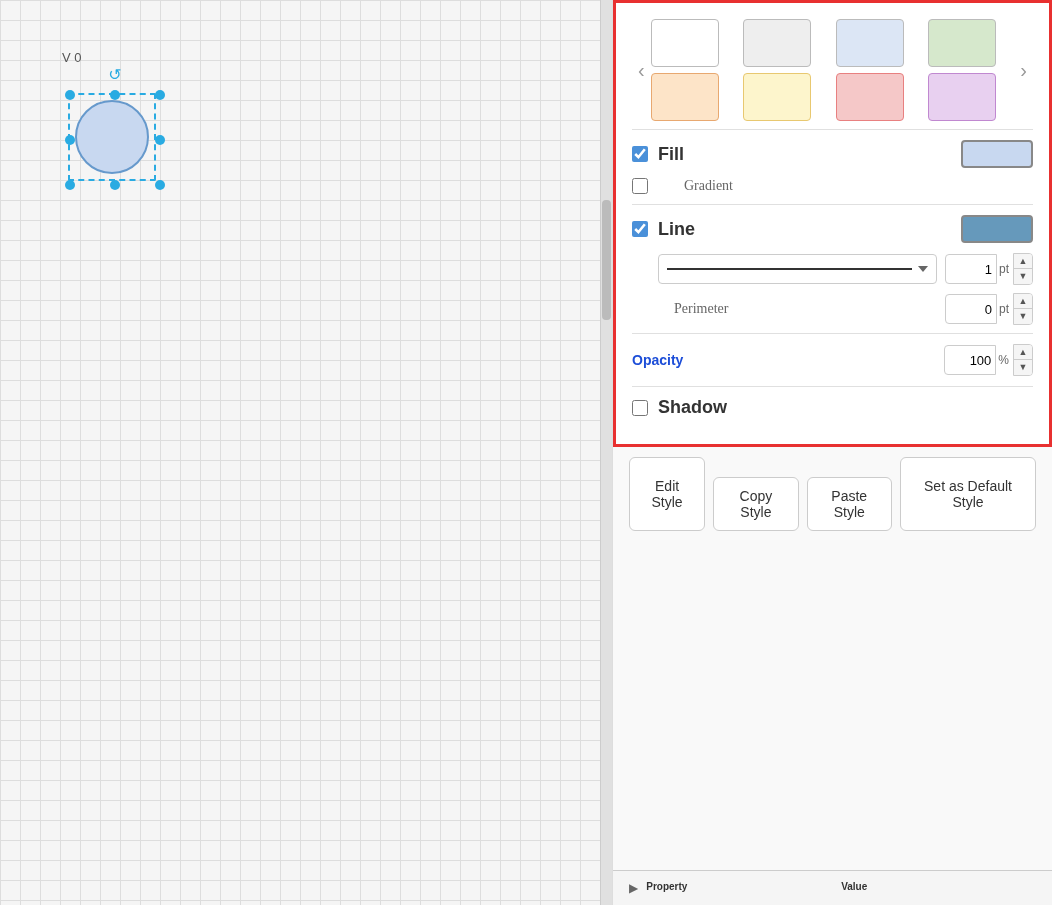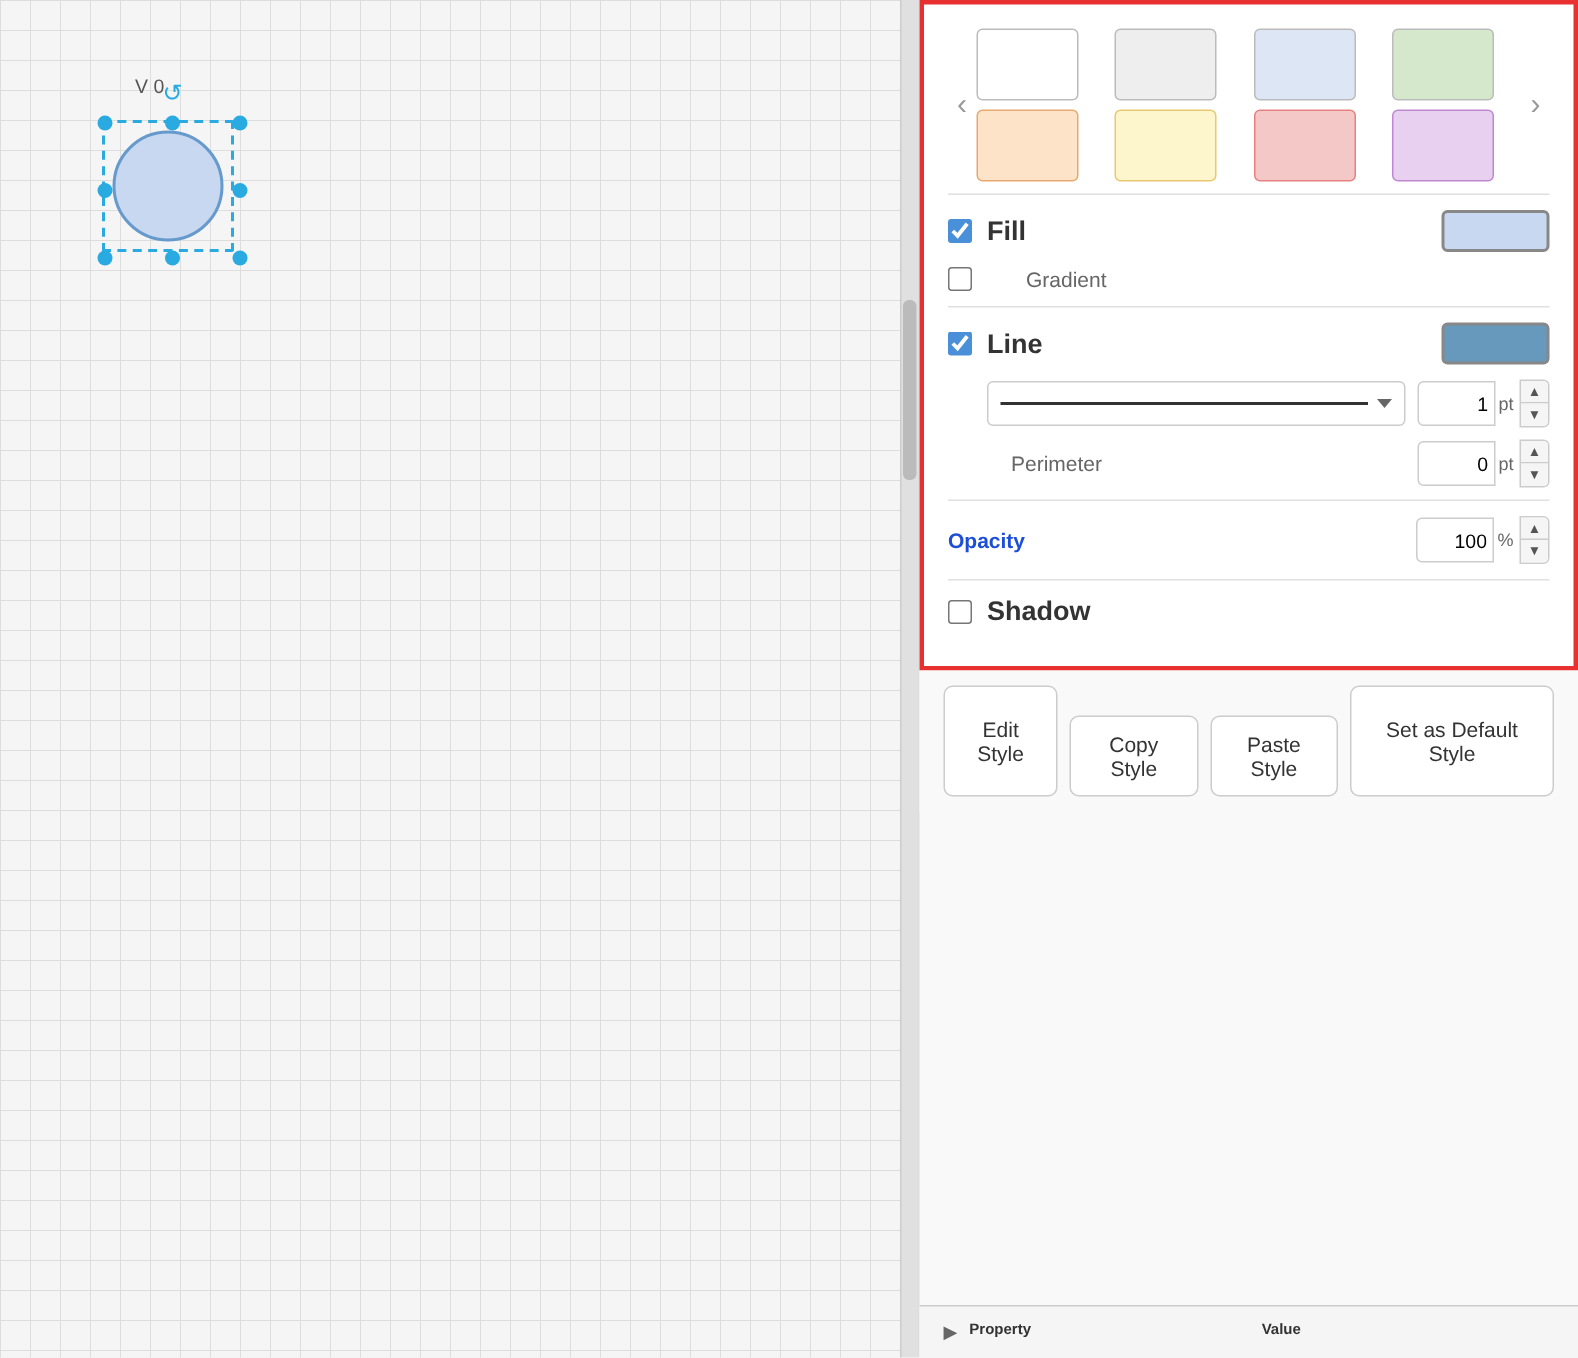--- a/index.html
+++ b/index.html
@@ -46,22 +46,22 @@
 
     
     .canvas-shape-container {
       position: absolute;
       top: 50px;
       left: 60px;
     }
     .shape-label {
       font-size: 13px;
       color: #555;
-      margin-bottom: 7px;
-      padding-left: 30px;
+      margin-bottom: 20px;
+      padding-left: 2px;
     }
     .shape-wrapper {
       position: relative;
       width: 110px;
       height: 110px;
     }
     
     .selection-rect {
       position: absolute;
       top: 8px;
@@ -196,20 +196,21 @@
       font-size: 18px;
       font-weight: 600;
       color: #333;
       flex: 1;
     }
     .prop-label-light {
       font-size: 14px;
       color: #666;
       flex: 1;
       margin-left: 26px;
+      font-family: Liberation Serif, serif;
     }
     .color-preview {
       width: 72px;
       height: 28px;
       border: 2px solid #888;
       border-radius: 4px;
       cursor: pointer;
     }
     .color-preview-fill {
       background: #c8d8f0;

